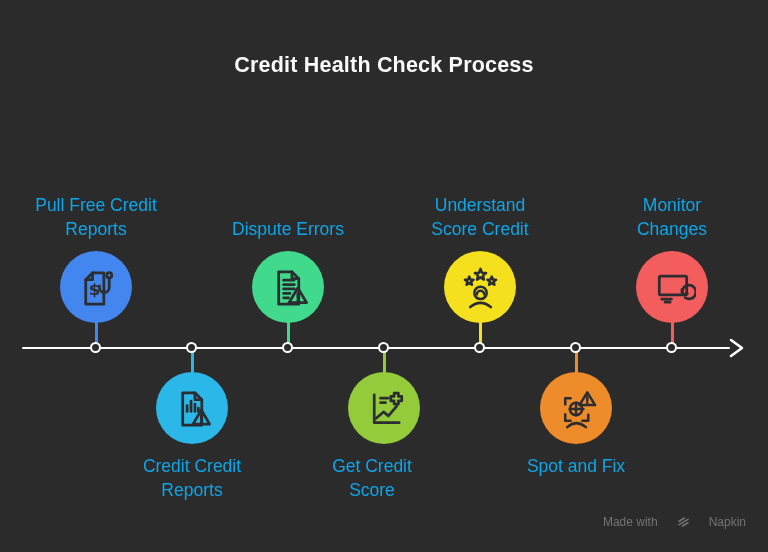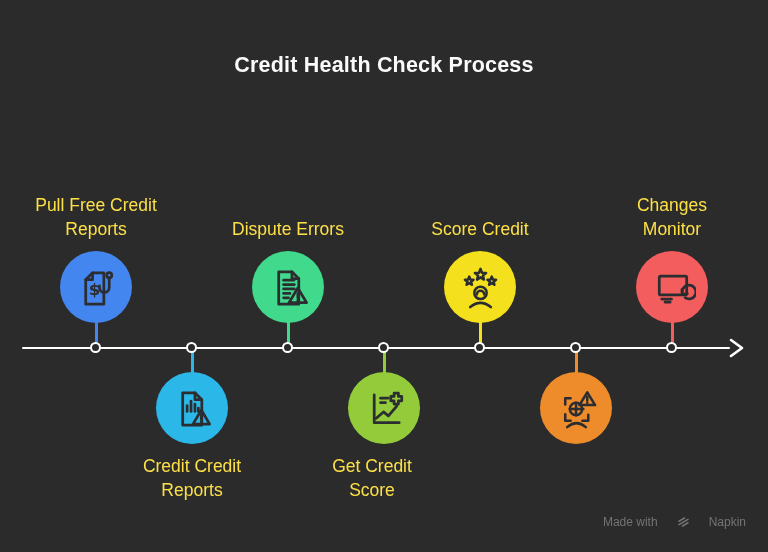--- a/index.html
+++ b/index.html
@@ -17,21 +17,21 @@
   .circle{
     position:absolute;width:72px;height:72px;border-radius:50%;
     display:flex;align-items:center;justify-content:center;z-index:3;
   }
   .circle svg{width:47px;height:47px;display:block;}
   .node{
     position:absolute;top:342px;width:7px;height:7px;border-radius:50%;
     border:2.6px solid #ffffff;background:#2b2b2b;z-index:4;
   }
   .label{
-    position:absolute;width:170px;text-align:center;color:#fde047;
+    position:absolute;width:170px;text-align:center;color:#0ea5e9;
     font-size:17.5px;font-weight:500;line-height:24px;z-index:2;
   }
   .label .line{display:block;}
   .label.above{bottom:311px;}
   .label.below{top:454px;}
   .watermark{
     position:absolute;right:22px;top:515px;display:flex;align-items:flex-start;gap:19px;
     font-size:12px;color:#747474;z-index:2;
   }
   .watermark svg{display:block;}
@@ -124,20 +124,21 @@
     </div>
     <div class="node" style="left:378px"></div>
     <div class="label below" style="left:287px">
       <span class="line">Get Credit</span>
       <span class="line">Score</span>
     </div>
   </div>
 
   <div>
     <div class="label above" style="left:395px">
+      <span class="line">Understand</span>
       <span class="line">Score Credit</span>
     </div>
     <div class="stub" style="left: 478.5px; top: 320px; height: 28px; background-color: rgb(244, 224, 29);"></div>
     <div class="circle" style="left: 444px; top: 251px; background-color: rgb(244, 224, 29); color: rgb(43, 45, 49);">
       <svg viewBox="0 0 48 48" fill="none" stroke="currentColor" stroke-width="2.6" stroke-linecap="round" stroke-linejoin="round">
         <path d="M24 5 L25.5 8.9 L29.7 9.2 L26.5 11.8 L27.5 15.9 L24 13.6 L20.5 15.9 L21.5 11.8 L18.3 9.2 L22.5 8.9 Z"></path>
         <path d="M12.5 12.9 L13.7 15.9 L16.9 16.1 L14.4 18.1 L15.2 21.2 L12.5 19.5 L9.8 21.2 L10.6 18.1 L8.1 16.1 L11.3 15.9 Z"></path>
         <path d="M35.5 12.9 L36.7 15.9 L39.9 16.1 L37.4 18.1 L38.2 21.2 L35.5 19.5 L32.8 21.2 L33.6 18.1 L31.1 16.1 L34.3 15.9 Z"></path>
         <circle cx="24" cy="29.5" r="6.3"></circle>
         <path d="M20.2 31.2 a3.8 3.8 0 0 1 7.6 0"></path>
@@ -158,27 +159,28 @@
         <path d="M23.5 18.2 V30.8"></path>
           <path d="M17.2 24.5 H31"></path>
         <path d="M35 7.5 L43 20.5 H27 Z"></path>
         <path d="M35 12 V15.5"></path>
           <path d="M35 17.9 V18"></path>
         <path d="M14.5 43 Q24 35 33.5 43"></path>
       </svg>
     </div>
     <div class="node" style="left:570px"></div>
     <div class="label below" style="left:491px">
+      <span class="line">Spot and Fix</span>
     </div>
   </div>
 
   <div>
     <div class="label above" style="left:587px">
+      <span class="line">Monitor</span>
       <span class="line">Changes</span>
-      <span class="line">Monitor</span>
     </div>
     <div class="stub" style="left: 670.5px; top: 320px; height: 28px; background-color: rgb(244, 93, 93);"></div>
     <div class="circle" style="left: 636px; top: 251px; background-color: rgb(244, 93, 93); color: rgb(43, 45, 49);">
       <svg viewBox="0 0 48 48" fill="none" stroke="currentColor" stroke-width="2.8" stroke-linecap="round" stroke-linejoin="round">
         <rect x="10.5" y="12.5" width="28" height="19" rx="1.5"></rect>
         <path d="M13 35.8 H23"></path>
           <path d="M16.5 39 H21.5"></path>
         <path d="M36.9 34.4 A7 7 0 1 0 34.3 31.1"></path>
         <path d="M34.3 31.1 L39.2 30.4"></path>
           <path d="M34.3 31.1 L33.6 26.2"></path>

